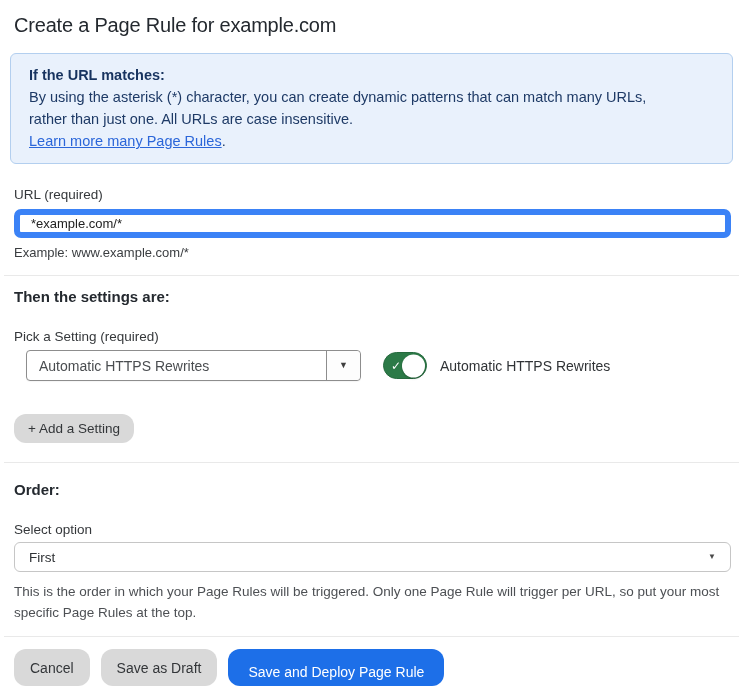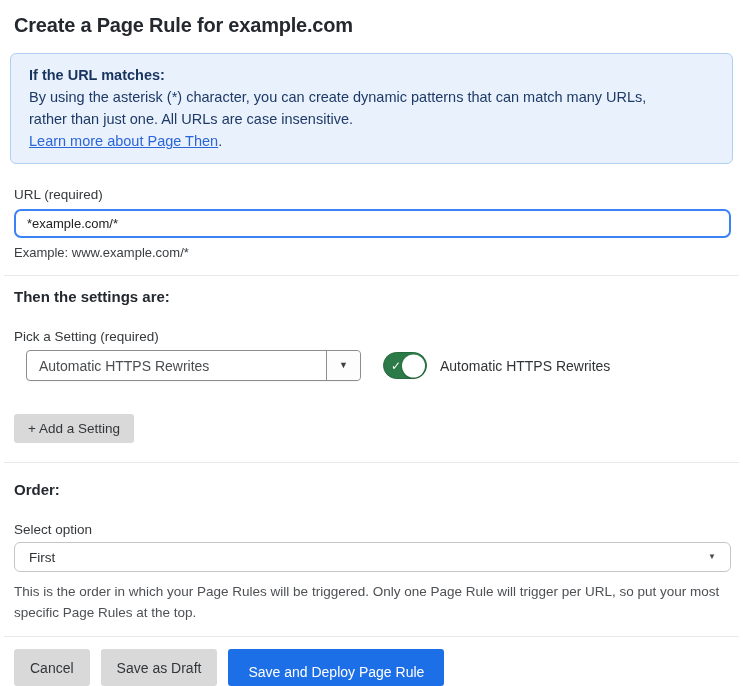--- a/index.html
+++ b/index.html
@@ -8,21 +8,21 @@
     font-family: "Liberation Sans", "DejaVu Sans", sans-serif;
     background: #ffffff;
     color: #24292f;
     overflow: hidden;
   }
   .page { width: 743px; height: 686px; position: relative; }
 
   .page-title {
     margin: 13px 14px 0 14px;
     font-size: 20px;
-    font-weight: 700;
+    font-weight: 400;
     letter-spacing: -0.2px;
     color: #24292f;
     line-height: 24px;
   }
 
   .info-box {
     margin: 16px 10px 0 10px;
     background: #e9f1fc;
     border: 1px solid #b3cfef;
     border-radius: 6px;
@@ -44,21 +44,21 @@
     font-size: 13.5px;
     color: #35383b;
     line-height: 16px;
   }
 
   .url-input {
     display: block;
     margin: 6px 12px 0 14px;
     width: calc(100% - 26px);
     height: 29px;
-    border: 2px solid #3b82f6;
+    border: 6px solid #3b82f6;
     border-radius: 7px;
     padding: 0 11px;
     font-family: "Liberation Sans", "DejaVu Sans", sans-serif;
     font-size: 13px;
     color: #222;
     outline: none;
     background: #fff;
   }
 
   .helper-text {
@@ -159,21 +159,21 @@
 
   .toggle-label {
     margin-left: 13px;
     font-size: 14px;
     color: #303336;
   }
 
   .btn {
     display: inline-block;
     border: none;
-    border-radius: 3px;
+    border-radius: 12px;
     font-family: "Liberation Sans", "DejaVu Sans", sans-serif;
     font-size: 13.5px;
     cursor: pointer;
     line-height: 1;
   }
   .btn.gray {
     background: #d9d9d9;
     color: #333639;
     padding: 8px 14px;
   }
@@ -232,21 +232,21 @@
 <body>
 
 <div class="page">
 
   <h1 class="page-title">Create a Page Rule for example.com</h1>
 
   <div class="info-box">
     <span class="info-line info-heading">If the URL matches:</span>
     <span class="info-line">By using the asterisk (*) character, you can create dynamic patterns that can match many URLs,</span>
     <span class="info-line">rather than just one. All URLs are case insensitive.</span>
-    <span class="info-line"><a class="page-rules-link">Learn more about Page Then</a><span>.</span></span>
+    <span class="info-line"><a class="page-rules-link">Learn more many Page Rules</a><span>.</span></span>
   </div>
 
   <div class="field-label">URL (required)</div>
   <input class="url-input" type="text" value="*example.com/*" style="">
   <div class="helper-text">Example: www.example.com/*</div>
 
   <hr class="divider d1">
 
   <div class="section-heading">Then the settings are:</div>
 

